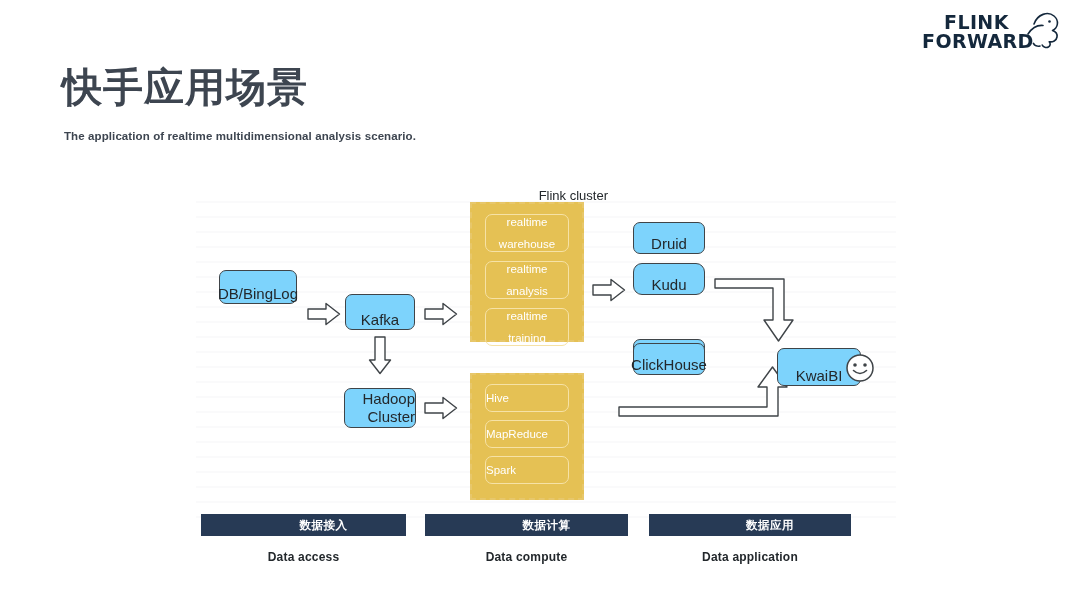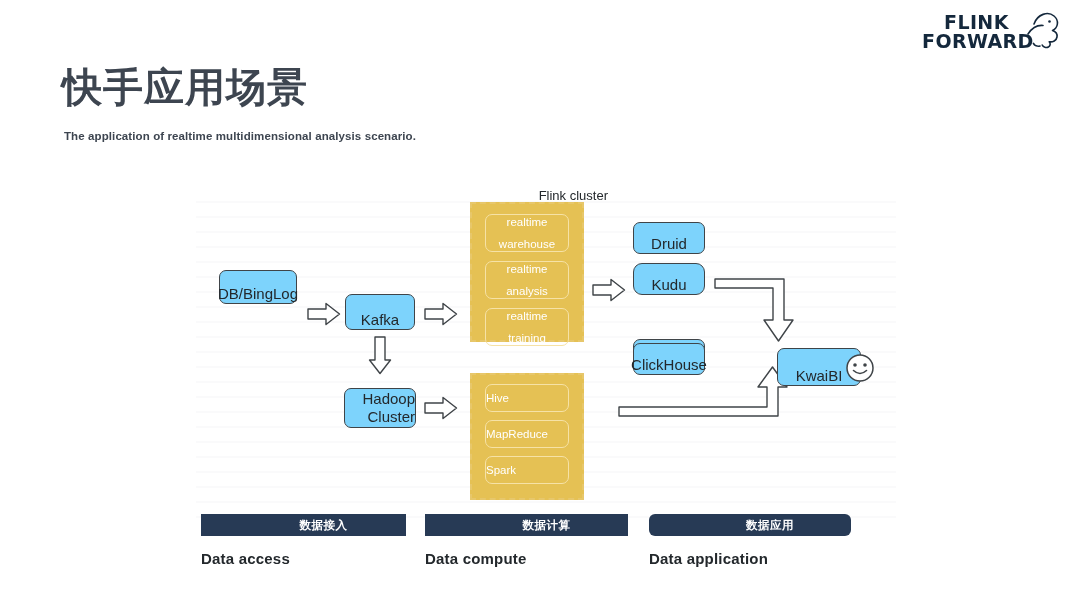--- a/index.html
+++ b/index.html
@@ -71,22 +71,22 @@
   
   .bar{
     position:absolute;box-sizing:border-box;height:22px;
     background:#273a55;color:#ffffff;
     font-size:11.5px;font-weight:700;
     display:flex;align-items:center;justify-content:center;
     letter-spacing:0.5px;
     padding-left:40px;
   }
   .bar-cap{
-    position:absolute;font-size:15px;color:#23282c;font-weight:700;
-    letter-spacing:0.2px;
+    position:absolute;font-size:12px;color:#23282c;font-weight:700;
+    text-align:center;letter-spacing:0.2px;
   }
 </style>
 </head>
 <body>
 
 <div class="slide">
 
   <div class="logo">
     <svg width="140" height="50" viewBox="0 0 140 50" xmlns="http://www.w3.org/2000/svg">
       <g fill="#14283c" font-family="DejaVu Sans, Liberation Sans, sans-serif" font-weight="700">
@@ -223,21 +223,21 @@
       <span>Data access</span>
     </div>
 
     <div class="bar" style="left:425px;top:344px;width:203px;">
       <span>数据计算</span>
     </div>
     <div class="bar-cap" style="left:425px;top:380px;width:203px;">
       <span>Data compute</span>
     </div>
 
-    <div class="bar" style="left:649px;top:344px;width:202px;border-radius:6px;">
+    <div class="bar" style="left:649px;top:344px;width:202px;">
       <span>数据应用</span>
     </div>
     <div class="bar-cap" style="left:649px;top:380px;width:202px;">
       <span>Data application</span>
     </div>
 
   </div>
 </div>
 
 </body></html>

